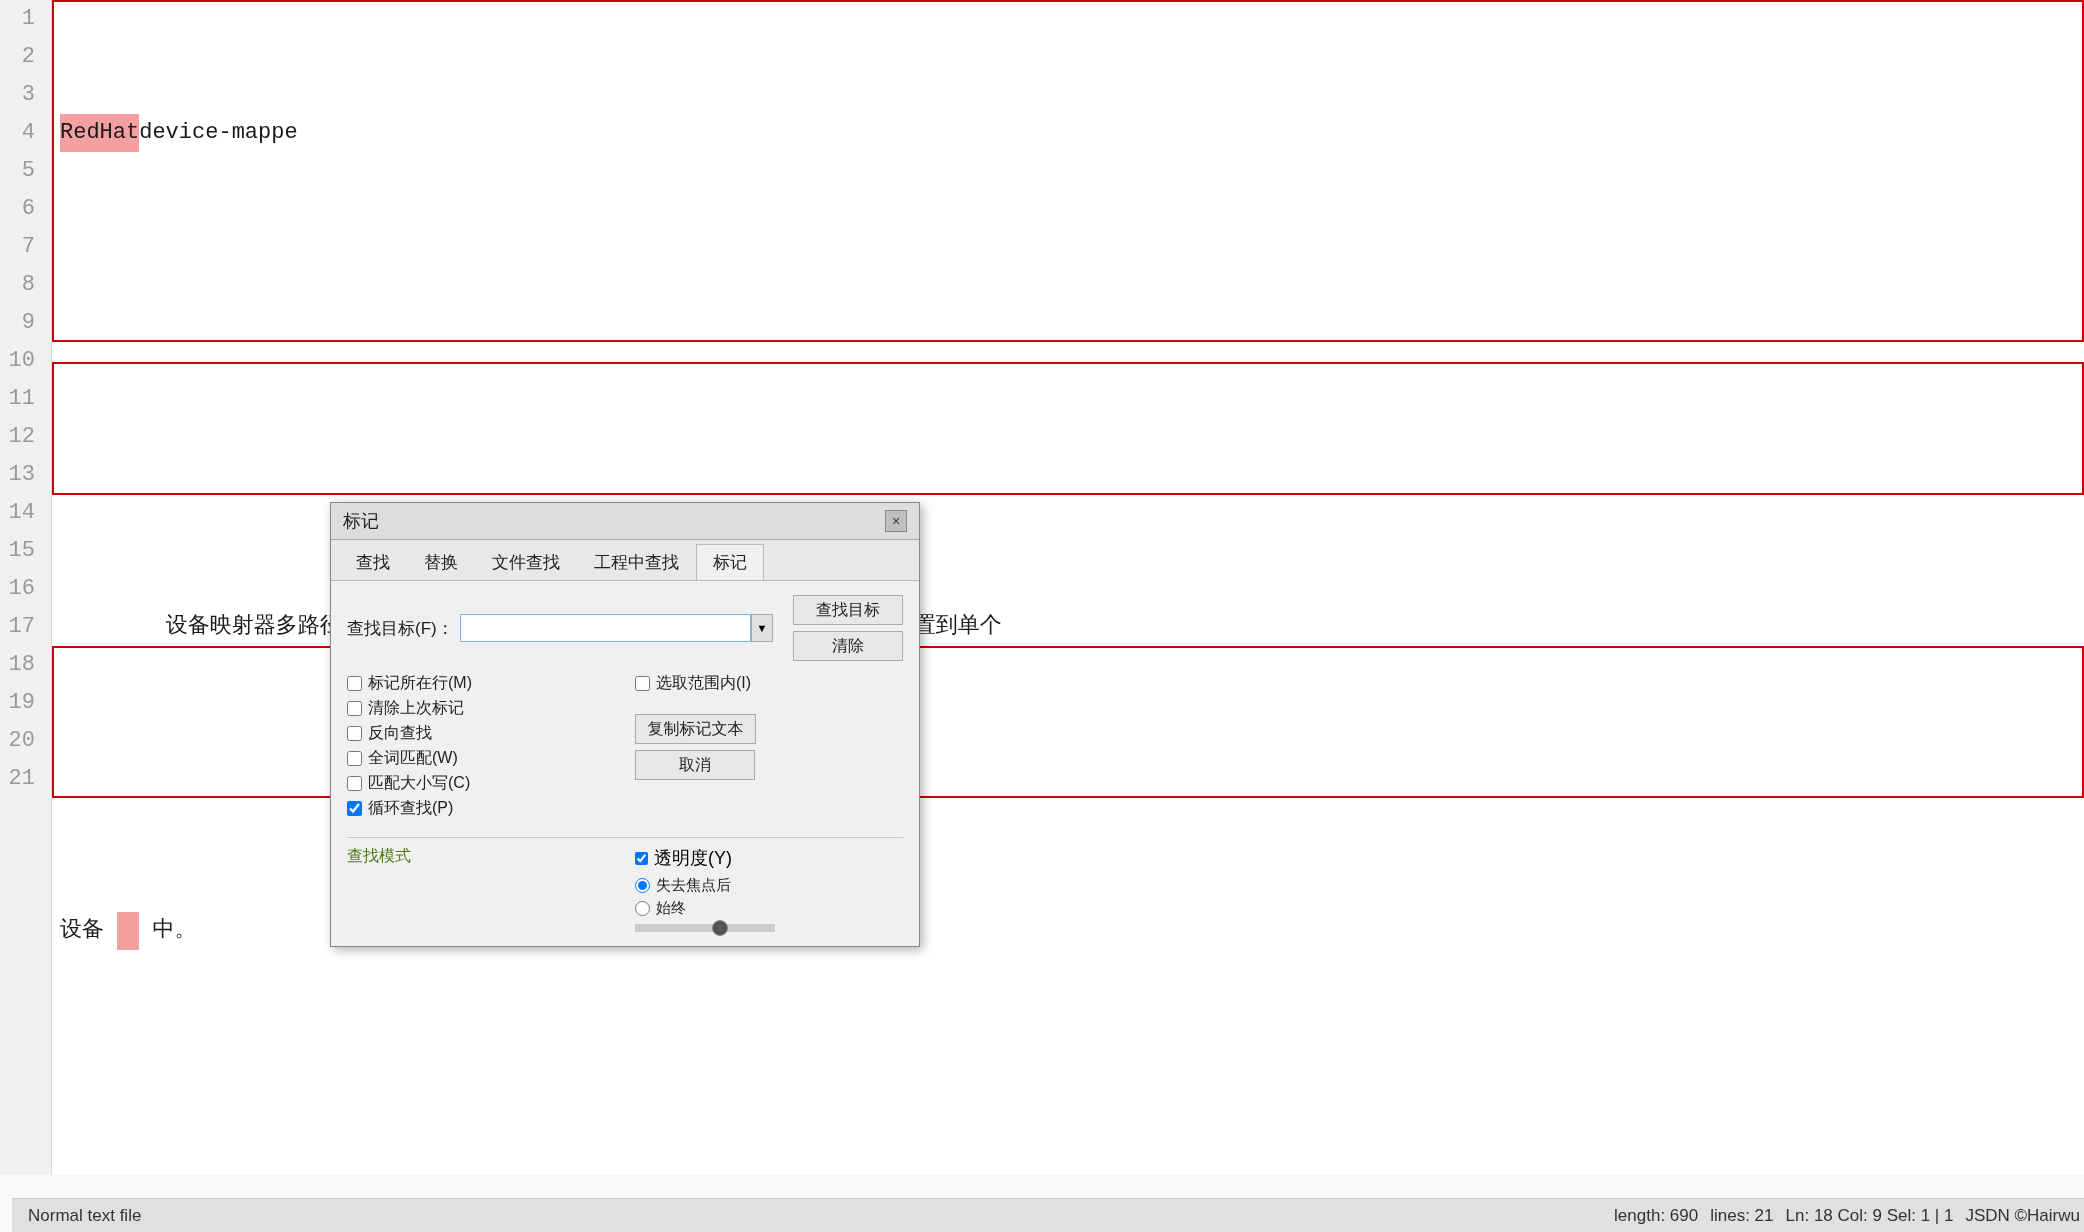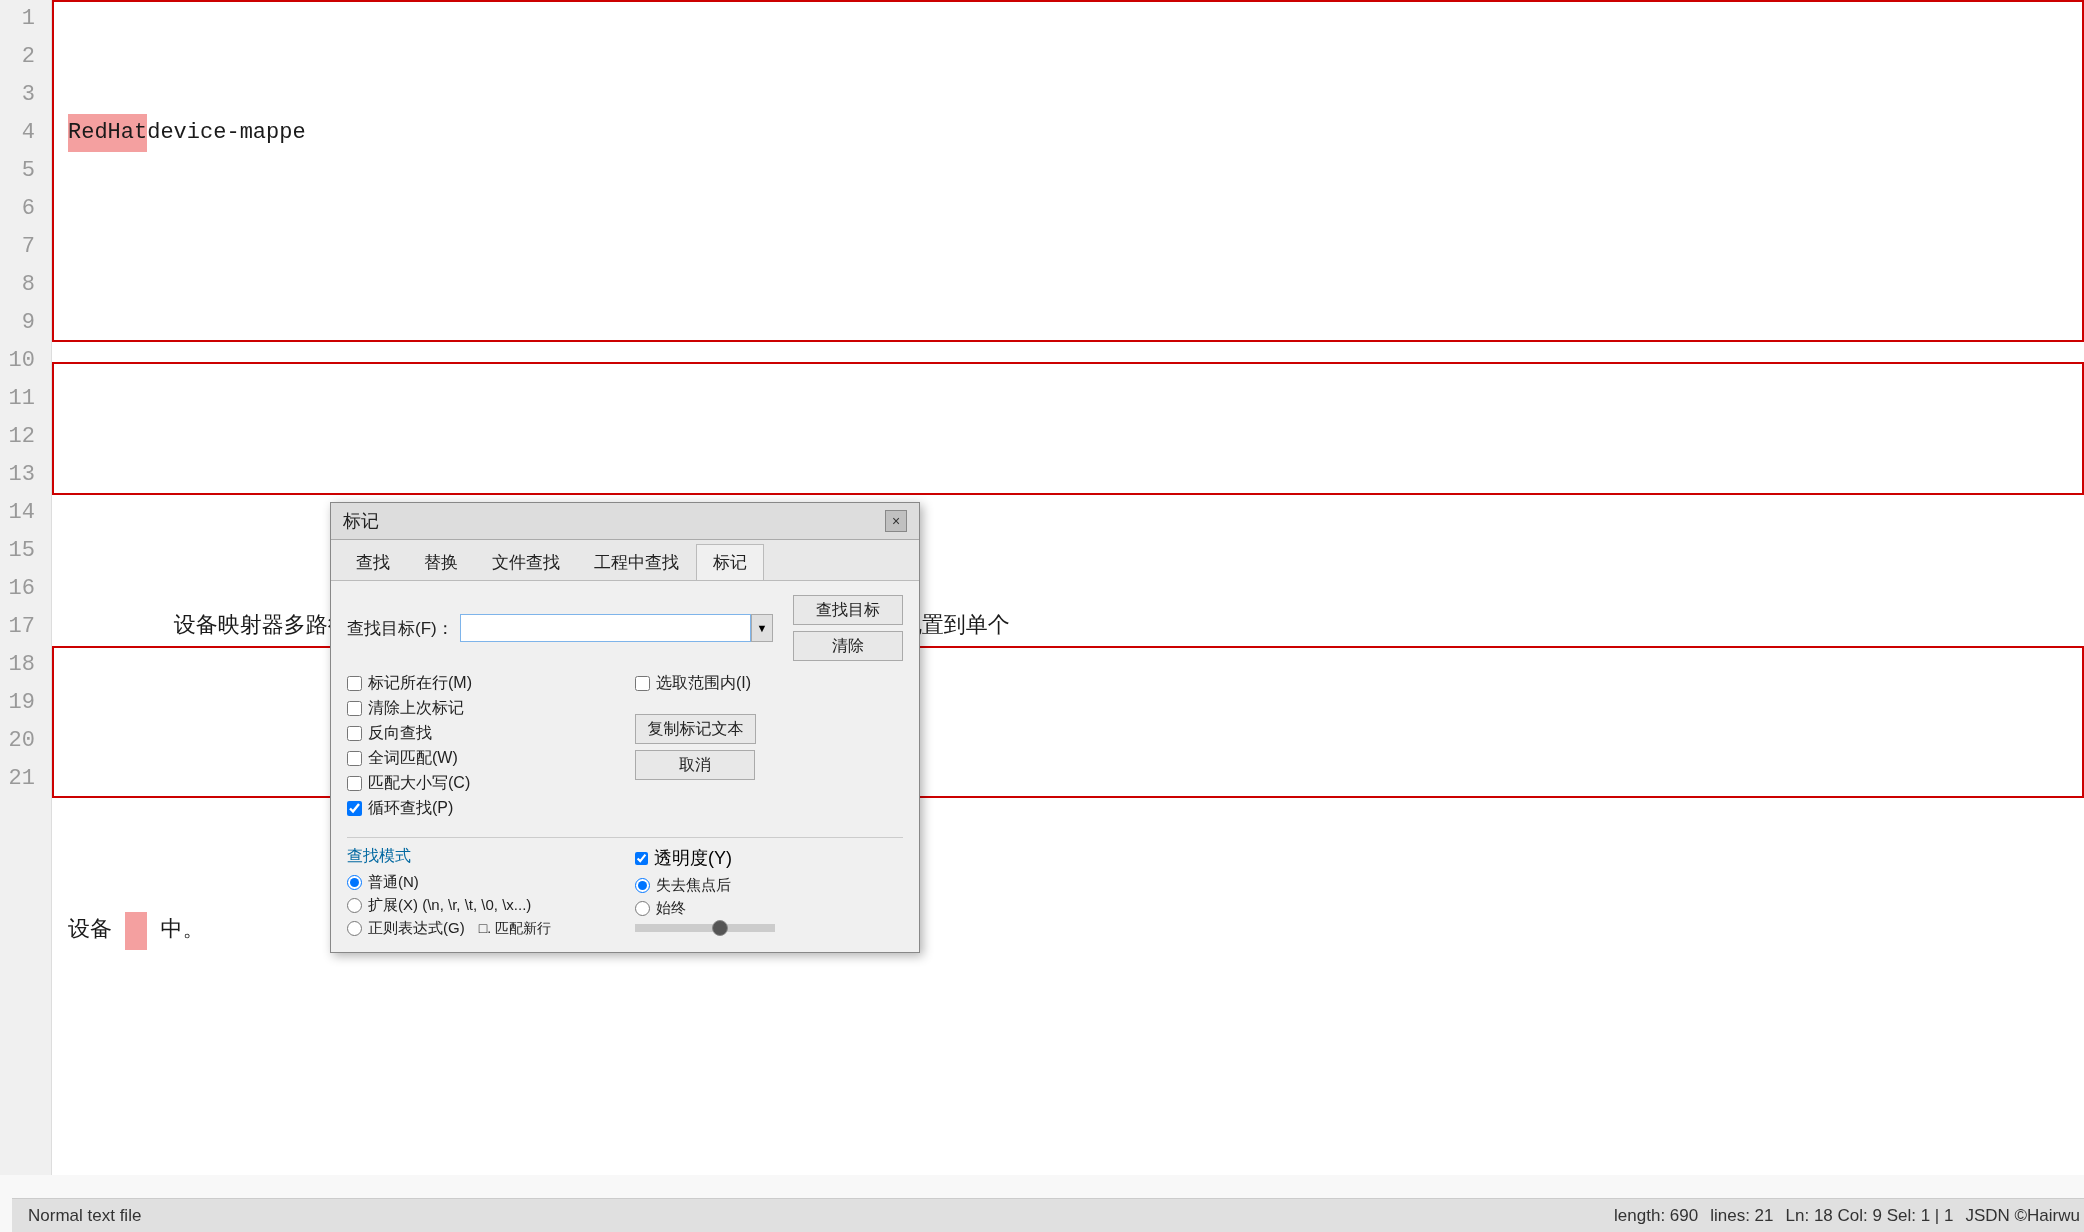--- a/index.html
+++ b/index.html
@@ -38,21 +38,21 @@
     .line-numbers div {
       height: 38px;
       display: flex;
       align-items: center;
       justify-content: flex-end;
       padding-right: 8px;
     }
 
     .code-content {
       flex: 1;
-      padding-left: 16px;
+      padding-left: 8px;
       font-size: 22px;
       line-height: 38px;
       color: #1a1a1a;
       white-space: pre-wrap;
       word-break: break-all;
       position: relative;
     }
 
     .code-line {
       height: 38px;
@@ -291,21 +291,21 @@
     .col-left {
       flex: 1;
     }
 
     .col-right {
       flex: 1;
     }
 
     .section-label {
       font-size: 16px;
-      color: #0369a1;
+      color: #4d7c0f;
       margin-bottom: 6px;
       font-weight: normal;
     }
 
     .radio-group {
       display: flex;
       flex-direction: column;
       gap: 4px;
     }
 
@@ -522,35 +522,20 @@
           <div style="margin-top:20px; display:flex; flex-direction:column; gap:6px;">
             <button class="dialog-btn" style="width:121px;">复制标记文本</button>
             <button class="dialog-btn" style="width:120px;">取消</button>
           </div>
         </div>
       </div>
 
       <div class="two-col" style="margin-top:8px; border-top:1px solid #ccc; padding-top:8px;">
         <div class="col-left">
           <div class="section-label">查找模式</div>
-          <div class="radio-group">
-            <label class="radio-item">
-              <input type="radio" name="findmode" checked="" style="">
-              <span>普通(N)</span>
-            </label>
-            <label class="radio-item">
-              <input type="radio" name="findmode" style="">
-              <span>扩展(X) (\n, \r, \t, \0, \x...)</span>
-            </label>
-            <label class="radio-item">
-              <input type="radio" name="findmode" style="">
-              <span>正则表达式(G)</span>
-              <span style="margin-left:8px; font-size:14px;">□. 匹配新行</span>
-            </label>
-          </div>
         </div>
         <div class="col-right">
           <div style="display:flex; align-items:center; gap:6px; margin-bottom:6px;">
             <input type="checkbox" checked="" style="">
             <span>透明度(Y)</span>
           </div>
           <div class="radio-group">
             <label class="radio-item">
               <input type="radio" name="transp" checked="" style="">
               <span>失去焦点后</span>

